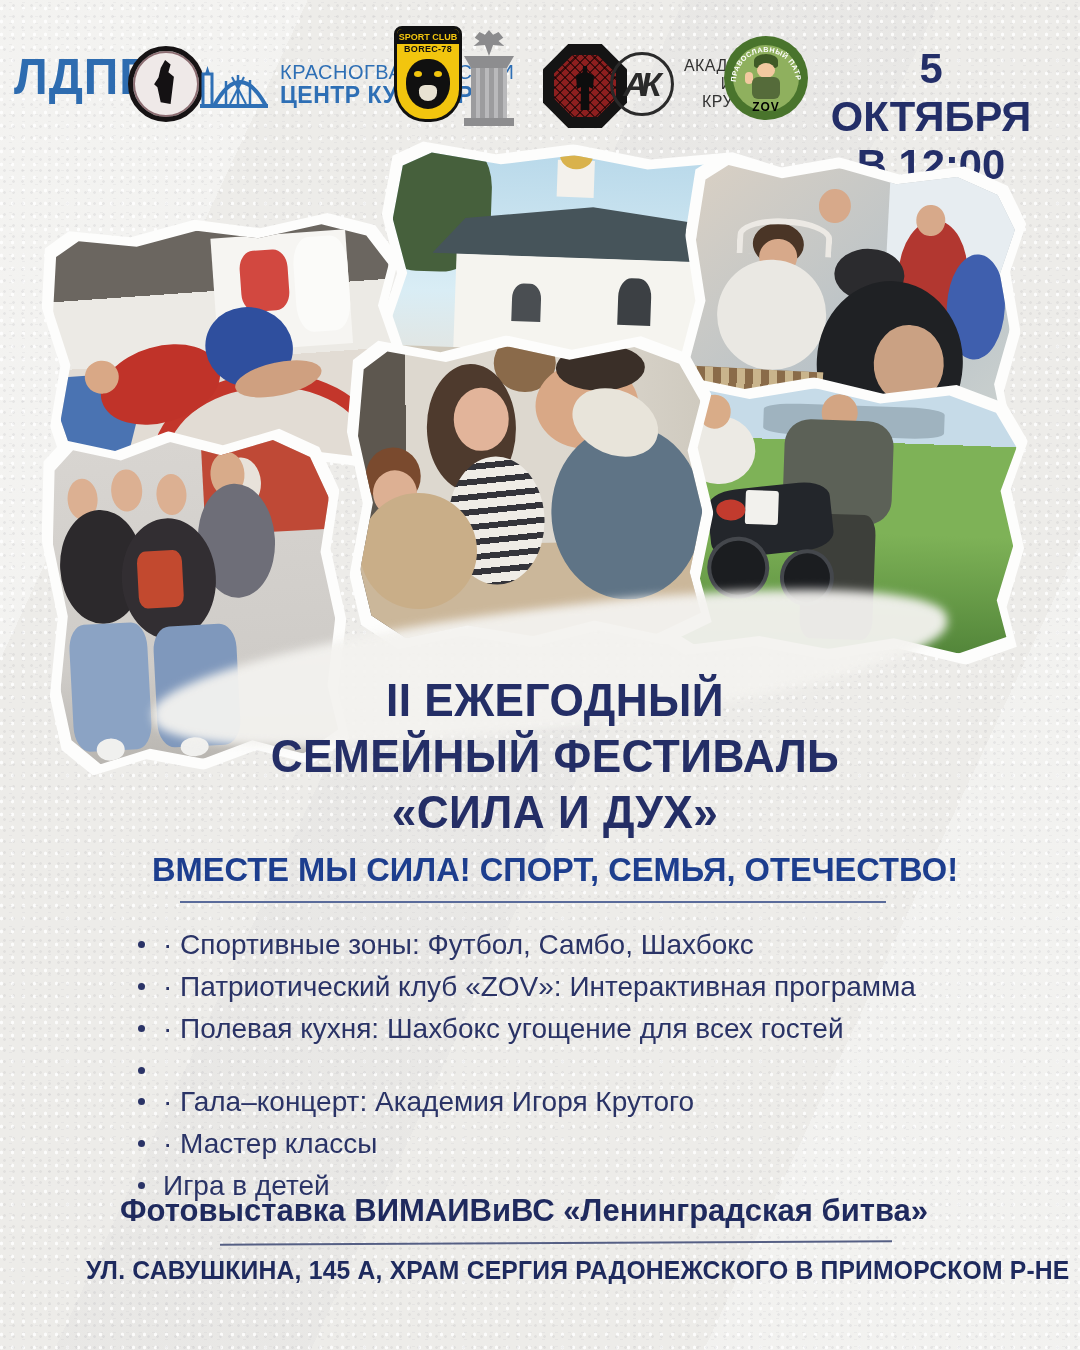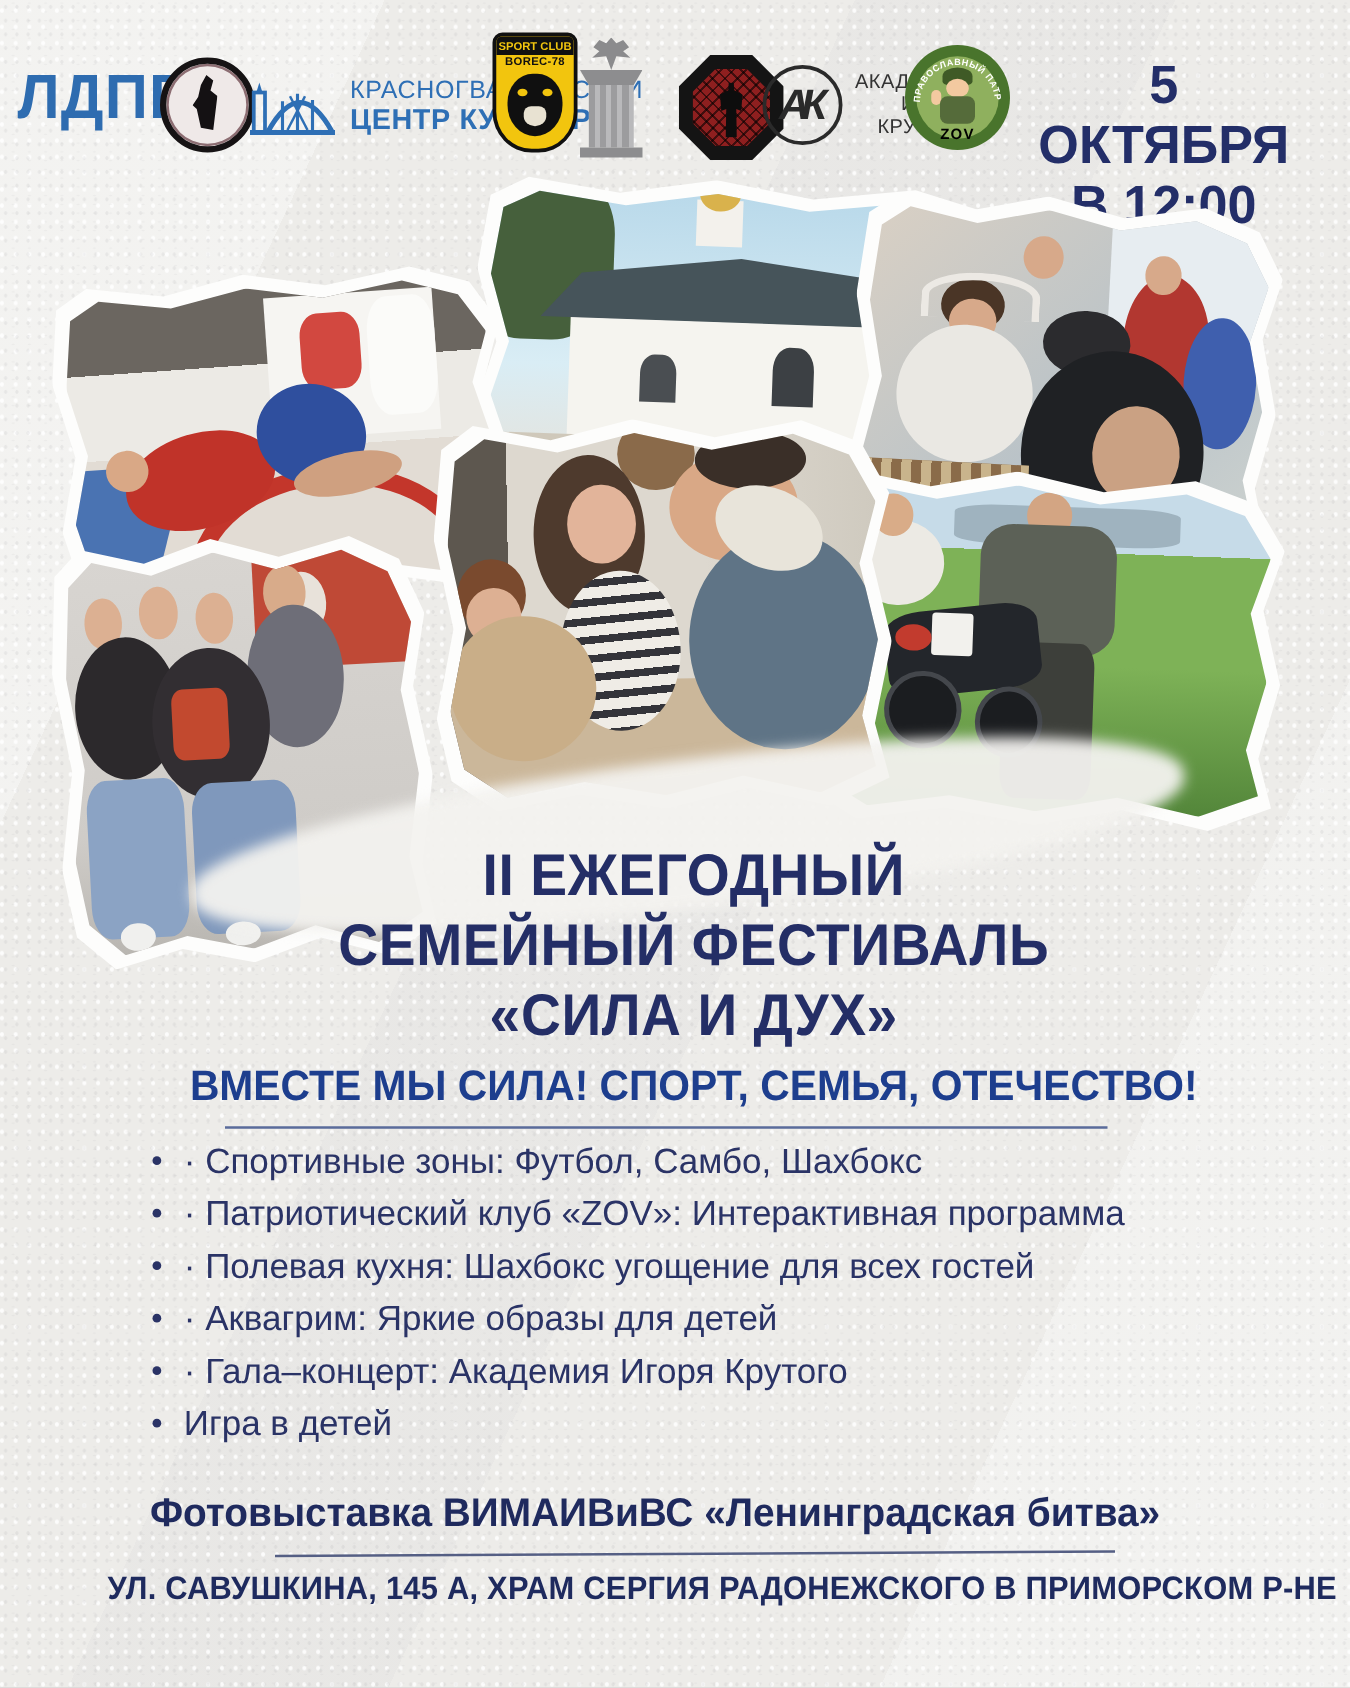--- a/index.html
+++ b/index.html
@@ -62,21 +62,21 @@
   .ph-sambo{left:45px;top:218px;width:360px;height:258px;transform:rotate(-4deg);z-index:3;}
   .ph-kids{left:45px;top:430px;width:300px;height:340px;transform:rotate(-3deg);z-index:4;}
   .ph-moto{left:640px;top:378px;width:385px;height:282px;transform:rotate(2deg);z-index:5;}
   .ph-family{left:348px;top:335px;width:365px;height:312px;transform:rotate(-1deg);z-index:6;}
   .swoosh{position:absolute;left:150px;top:608px;width:800px;height:120px;background:rgba(243,242,239,.95);border-radius:48%;transform:rotate(-7deg);filter:blur(5px);z-index:7;}
   
   .txt{position:absolute;left:0;top:0;width:1080px;height:1350px;z-index:8;}
   .title{position:absolute;left:40px;top:672px;width:1030px;text-align:center;color:#242e66;font-weight:800;font-size:47px;line-height:56px;letter-spacing:.5px;transform:scaleX(.94);}
   .slogan{position:absolute;left:40px;top:850px;width:1030px;text-align:center;color:#1d3e8e;font-weight:800;font-size:34px;transform:scaleX(.96);}
   .rule1{position:absolute;left:180px;top:901px;width:706px;height:2px;background:#5a6b9a;}
-  .program{position:absolute;left:122px;top:914px;width:900px;list-style:none;margin:0;padding:0;}
+  .program{position:absolute;left:122px;top:914px;width:900px;list-style:none;margin:16px;padding:0;}
   .program li{display:flex;align-items:flex-start;margin-bottom:13px;color:#2a3366;font-size:28px;font-weight:500;line-height:29px;}
   .program .dot{flex:0 0 7px;width:7px;height:7px;border-radius:50%;background:#2a3366;margin:11px 18px 0 0;}
   .exhib{position:absolute;left:120px;top:1192px;width:940px;color:#1f2a5e;font-size:32px;font-weight:800;transform:scaleX(.97);transform-origin:left;}
   .rule2{position:absolute;left:220px;top:1242px;width:672px;height:2px;background:#555f84;transform:rotate(-.3deg);}
   .addr{position:absolute;left:70px;top:1250px;width:980px;display:flex;align-items:center;gap:16px;}
   .addr .t{color:#1e2a5e;font-size:26px;font-weight:800;letter-spacing:.2px;transform:scaleX(.95);transform-origin:left;white-space:nowrap;}
 </style>
 </head>
 <body>
 
@@ -277,25 +277,28 @@
       <li>
           <span class="dot"></span>
           <span>· Патриотический клуб «ZOV»: Интерактивная программа</span>
         </li>
       <li>
           <span class="dot"></span>
           <span>· Полевая кухня: Шахбокс угощение для всех гостей</span>
         </li>
       <li>
           <span class="dot"></span>
-          <span>· Аквагрим: Яркие образы для детей</span>
         </li>
       <li>
           <span class="dot"></span>
           <span>· Гала–концерт: Академия Игоря Крутого</span>
+        </li>
+      <li>
+          <span class="dot"></span>
+          <span>· Мастер классы</span>
         </li>
       <li>
           <span class="dot"></span>
           <span>Игра в детей</span>
         </li>
     </ul>
 
     <div class="exhib">Фотовыставка ВИМАИВиВС «Ленинградская битва»</div>
     <div class="rule2"></div>
 

